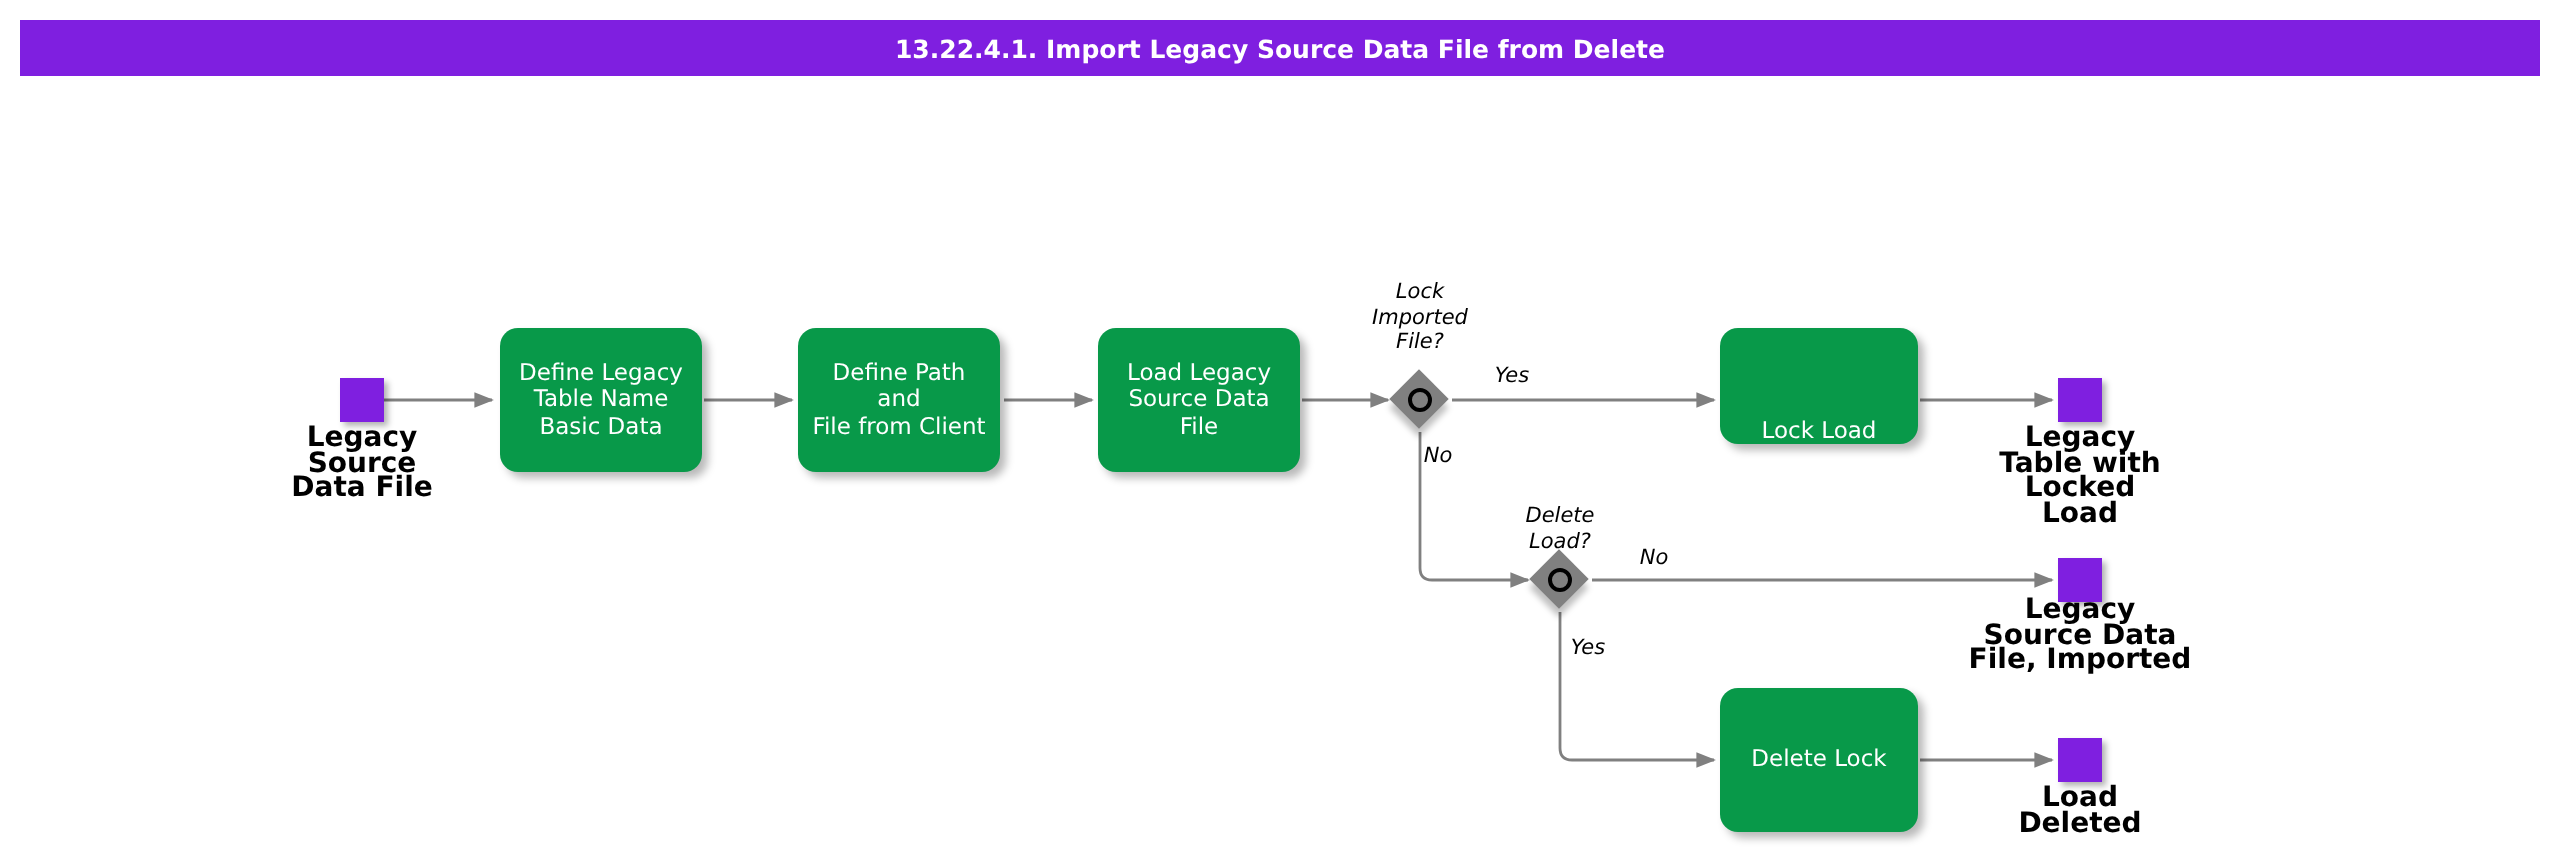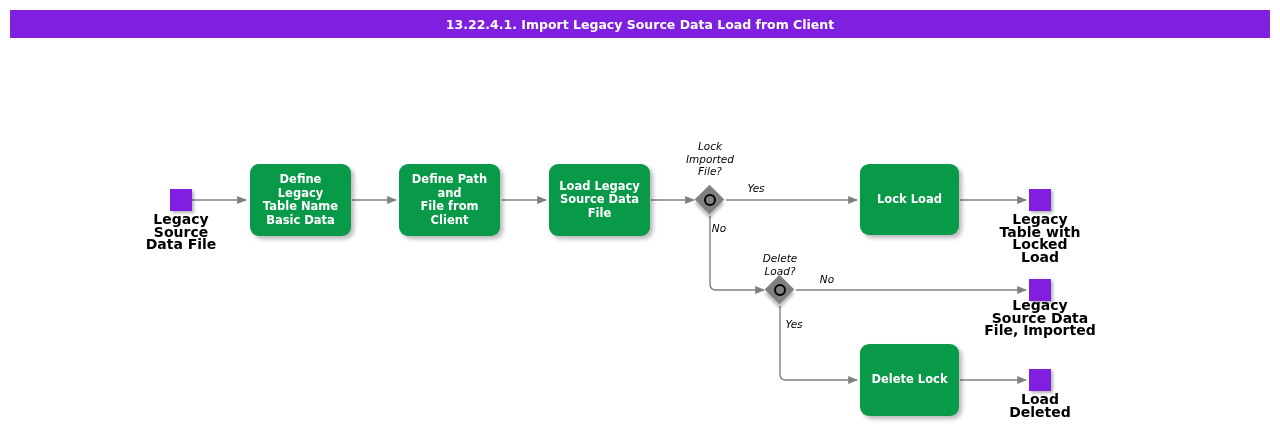--- a/index.html
+++ b/index.html
@@ -62,21 +62,20 @@
     box-sizing: border-box;
   }
   .task .task-label {
     color: #ffffff;
     font-family: "DejaVu Sans", sans-serif;
     font-size: 11.5px;
     line-height: 13.5px;
     text-align: center;
     white-space: pre-line;
     padding: 0 5px;
-    font-weight: bold;
   }
 
   
   .node {
     position: absolute;
     width: 22px;
     height: 22px;
     background: #7F1FE0;
     box-shadow: 2px 2px 3px rgba(0,0,0,0.30);
   }
@@ -130,21 +129,21 @@
     white-space: pre-line;
     font-style: italic;
   }
 </style>
 </head>
 <body>
 
 <div id="canvas">
 
   <div class="titlebar">
-    <span class="title-text">13.22.4.1. Import Legacy Source Data Load from Client</span>
+    <span class="title-text">13.22.4.1. Import Legacy Source Data File from Delete</span>
   </div>
 
   <svg id="wires" viewBox="0 0 1280 430" xmlns="http://www.w3.org/2000/svg">
     <defs>
       <marker id="arrow" viewBox="0 0 10 10" refX="9" refY="5" markerWidth="7" markerHeight="7" orient="auto-start-reverse">
         <path d="M 0 1 L 10 5 L 0 9 z" fill="#808080"></path>
       </marker>
     </defs>
     <g fill="none" stroke="#808080" stroke-width="1.4" marker-end="url(#arrow)">
 
@@ -194,21 +193,21 @@
   <div class="flow-label" style="left:660px; top:140px; width:100px;">Lock
 Imported
 File?</div>
   <div class="gateway" style="left:695px; top:185px;">
     <div class="diamond"></div>
     <div class="ring"></div>
   </div>
   <div class="flow-label" style="left:735px; top:182px; width:42px;">Yes</div>
   <div class="flow-label" style="left:702px; top:222px; width:34px;">No</div>
 
-  <div class="task" style="left:860px; top:164px; width:99px; height:71px;">
+  <div class="task" style="left:860px; top:164px; width:99px; height:58px;align-items:flex-end;">
     <span class="task-label">Lock Load</span>
   </div>
 
   <div class="node" style="left:1029px; top:189px;"></div>
   <div class="node-label" style="left:990px; top:213px; width:100px;">Legacy
 Table with
 Locked
 Load</div>
 
   <div class="flow-label" style="left:730px; top:252px; width:100px;">Delete

